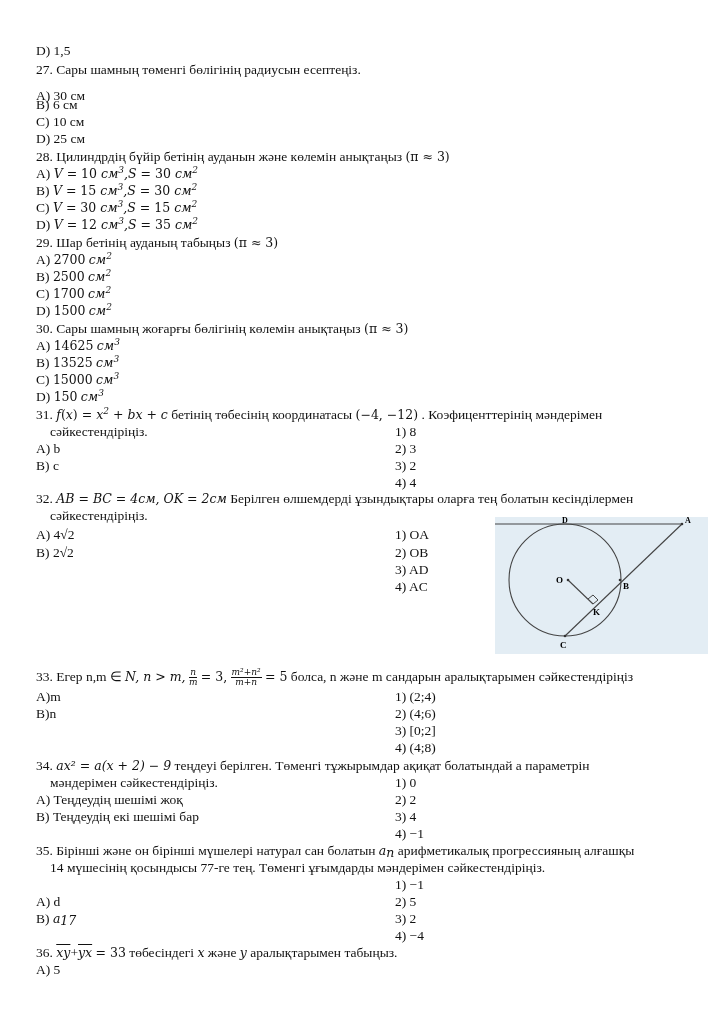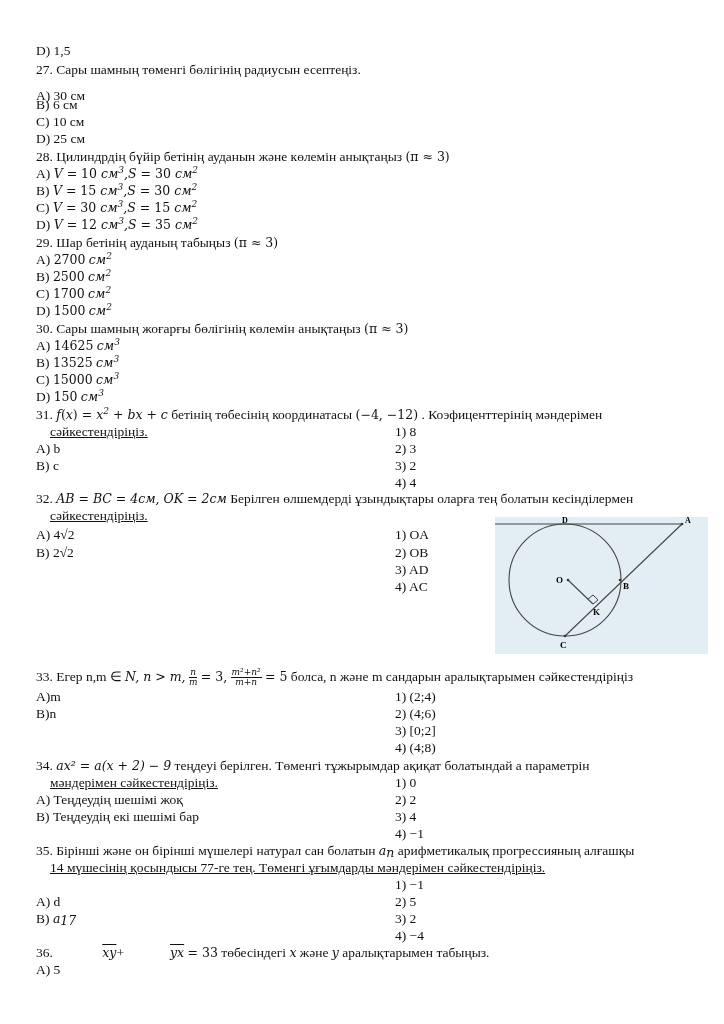--- a/index.html
+++ b/index.html
@@ -1,30 +1,30 @@
 <!DOCTYPE html>
 <html><head>
   <meta charset="utf-8">
   <style>
     html, body { margin: 0; padding: 0; background: #ffffff; }
     body {
       width: 724px; height: 1024px; position: relative; overflow: hidden;
       font-family: "Liberation Serif", serif; font-size: 13.5px; color: #111;
     }
     .line { position: absolute; left: 36px; white-space: nowrap; line-height: 17px; }
-    .ind { left: 50px; text-decoration: underline; }
+    .ind { left: 50px; }
     .col2 { position: absolute; left: 395px; white-space: nowrap; line-height: 17px; }
     .math { font-family: "DejaVu Serif", serif; font-style: italic; font-size: 12.5px; }
     .mathr { font-family: "DejaVu Serif", serif; font-size: 12.5px; }
     sup { font-size: 9px; vertical-align: 5px; line-height: 0; }
     sub { font-size: 9px; vertical-align: -2px; line-height: 0; }
     .frac { display: inline-block; vertical-align: middle; text-align: center; font-size: 9px; line-height: 9px; font-family: "DejaVu Serif", serif; font-style: italic; }
     .frac span { display: block; }
     .frac .num { border-bottom: 1px solid #111; padding: 0 1px; }
-    .ovl { text-decoration: overline; margin-left: 46px; }
+    .ovl { text-decoration: overline; }
     .diagram { position: absolute; left: 495px; top: 517px; width: 213px; height: 137px; background: #e3edf4; }
   </style>
 </head>
 <body>
 
 <div>
 
   <div class="line" style="top:42px">D) 1,5</div>
 
   <div class="line" style="top:61px">27. Сары шамның төменгі бөлігінің радиусын есептеңіз.</div>

